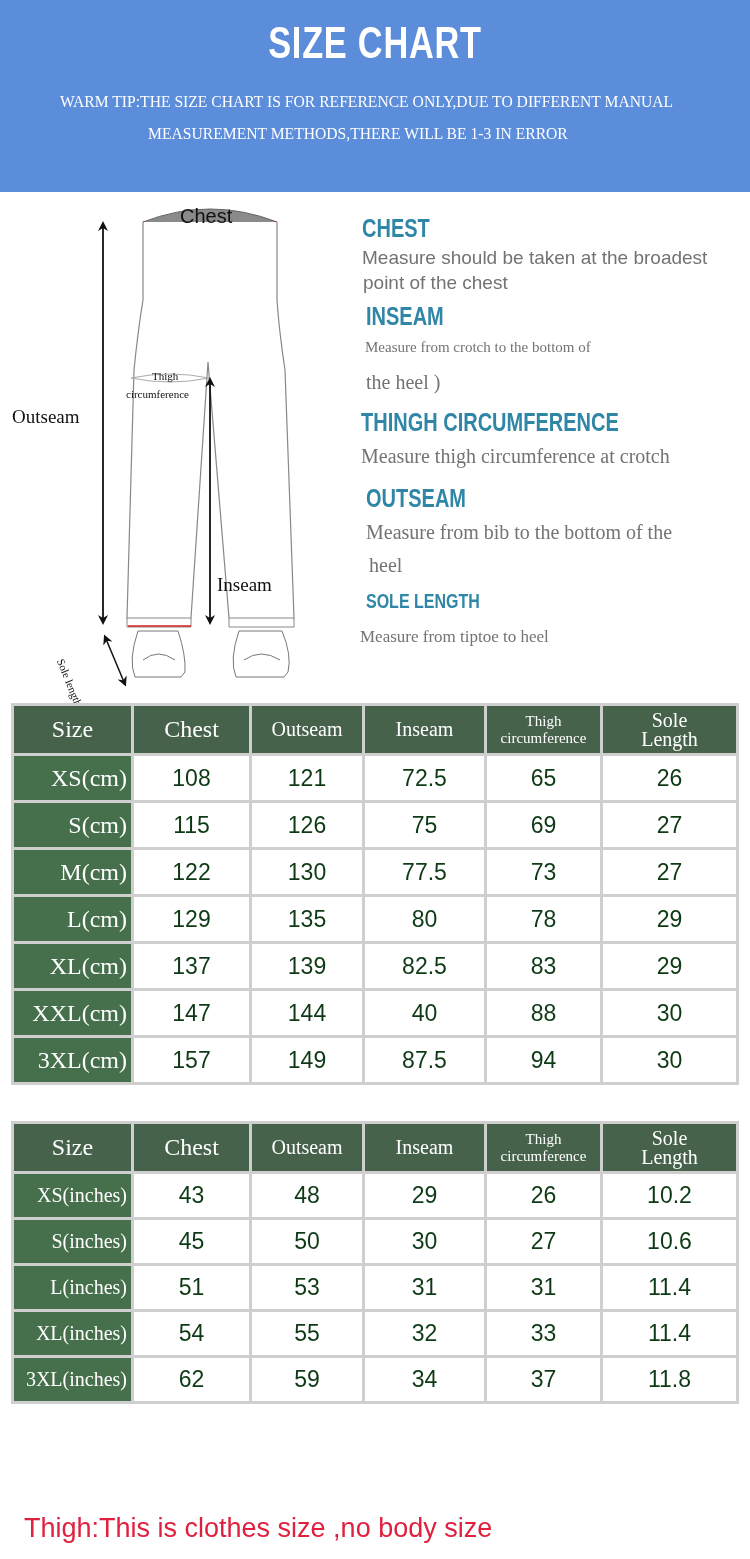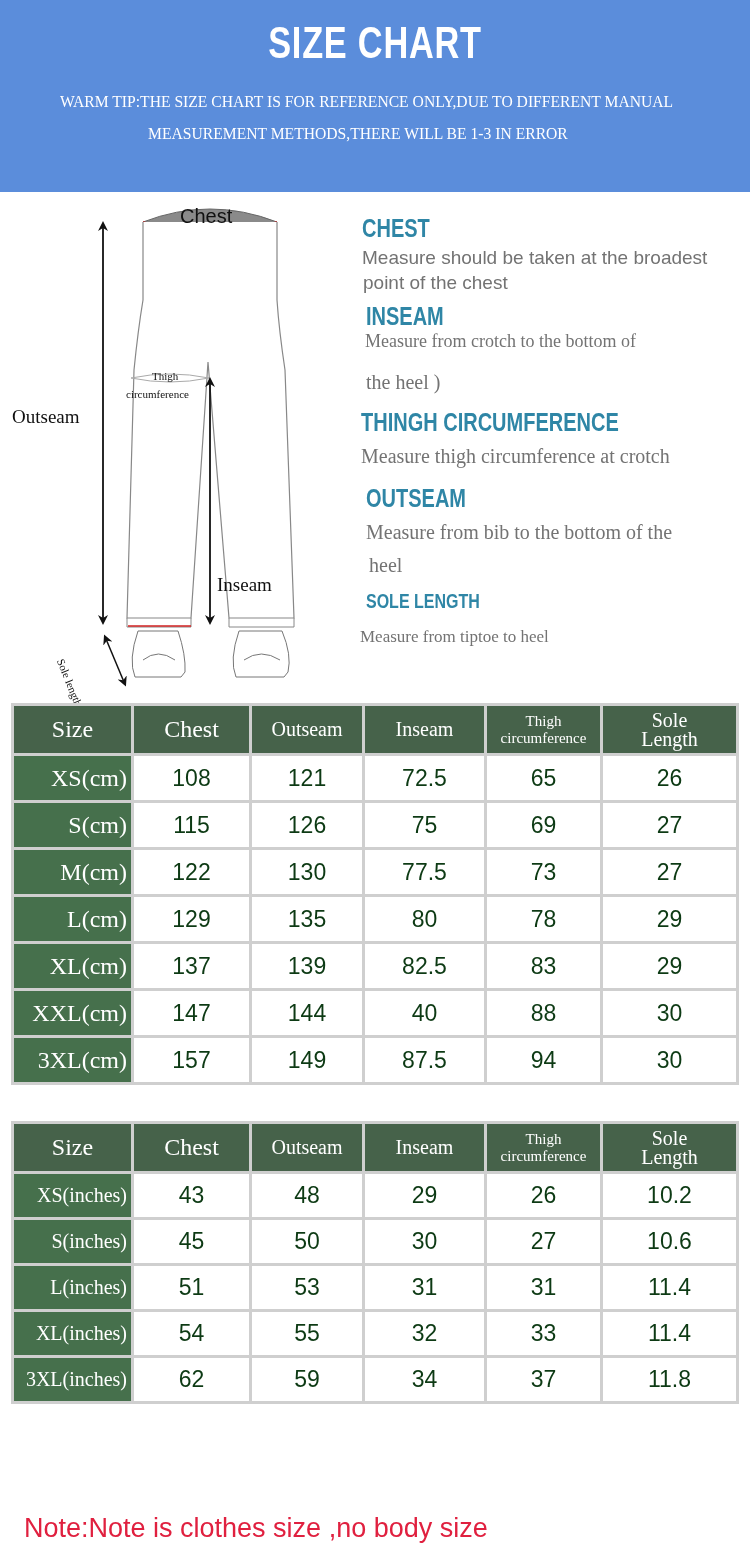--- a/index.html
+++ b/index.html
@@ -83,21 +83,21 @@
   <div class="lbl" style="left:126px;top:193px;font-size:11px;">circumference</div>
   <div class="lbl" style="left:66px;top:462px;font-size:11px;transform:rotate(68deg);transform-origin:left top;">Sole length</div>
 </div>
 
 <div class="defs">
   <div class="def-h" style="left:7px;top:4px;font-size:25px;">CHEST</div>
   <div class="def-t sans" style="left:7px;top:37px;font-size:19px;">Measure should be taken at the broadest</div>
   <div class="def-t sans" style="left:8px;top:62px;font-size:19px;">point of the chest</div>
 
   <div class="def-h" style="left:11px;top:92px;font-size:25px;">INSEAM</div>
-  <div class="def-t serif" style="left:10px;top:121px;font-size:18px;">Measure from crotch to the bottom of</div>
+  <div class="def-t serif" style="left:10px;top:129px;font-size:15px;">Measure from crotch to the bottom of</div>
   <div class="def-t serif" style="left:11px;top:161px;font-size:20px;">the heel )</div>
 
   <div class="def-h" style="left:6px;top:198px;font-size:25px;">THINGH CIRCUMFERENCE</div>
   <div class="def-t serif" style="left:6px;top:235px;font-size:20px;">Measure thigh circumference at crotch</div>
 
   <div class="def-h" style="left:11px;top:274px;font-size:25px;">OUTSEAM</div>
   <div class="def-t serif" style="left:11px;top:311px;font-size:20px;">Measure from bib to the bottom of the</div>
   <div class="def-t serif" style="left:14px;top:344px;font-size:20px;">heel</div>
 
   <div class="def-h" style="left:11px;top:380px;font-size:20px;">SOLE LENGTH</div>
@@ -235,13 +235,13 @@
     <td class="rowhead in">3XL(inches)</td>
     <td class="val">62</td>
     <td class="val">59</td>
     <td class="val">34</td>
     <td class="val">37</td>
     <td class="val">11.8</td>
   </tr>
 </tbody>
   </table>
 
-<div class="note">Note:Note is clothes size ,no body size</div>
+<div class="note">Thigh:This is clothes size ,no body size</div>
 
 </body></html>

